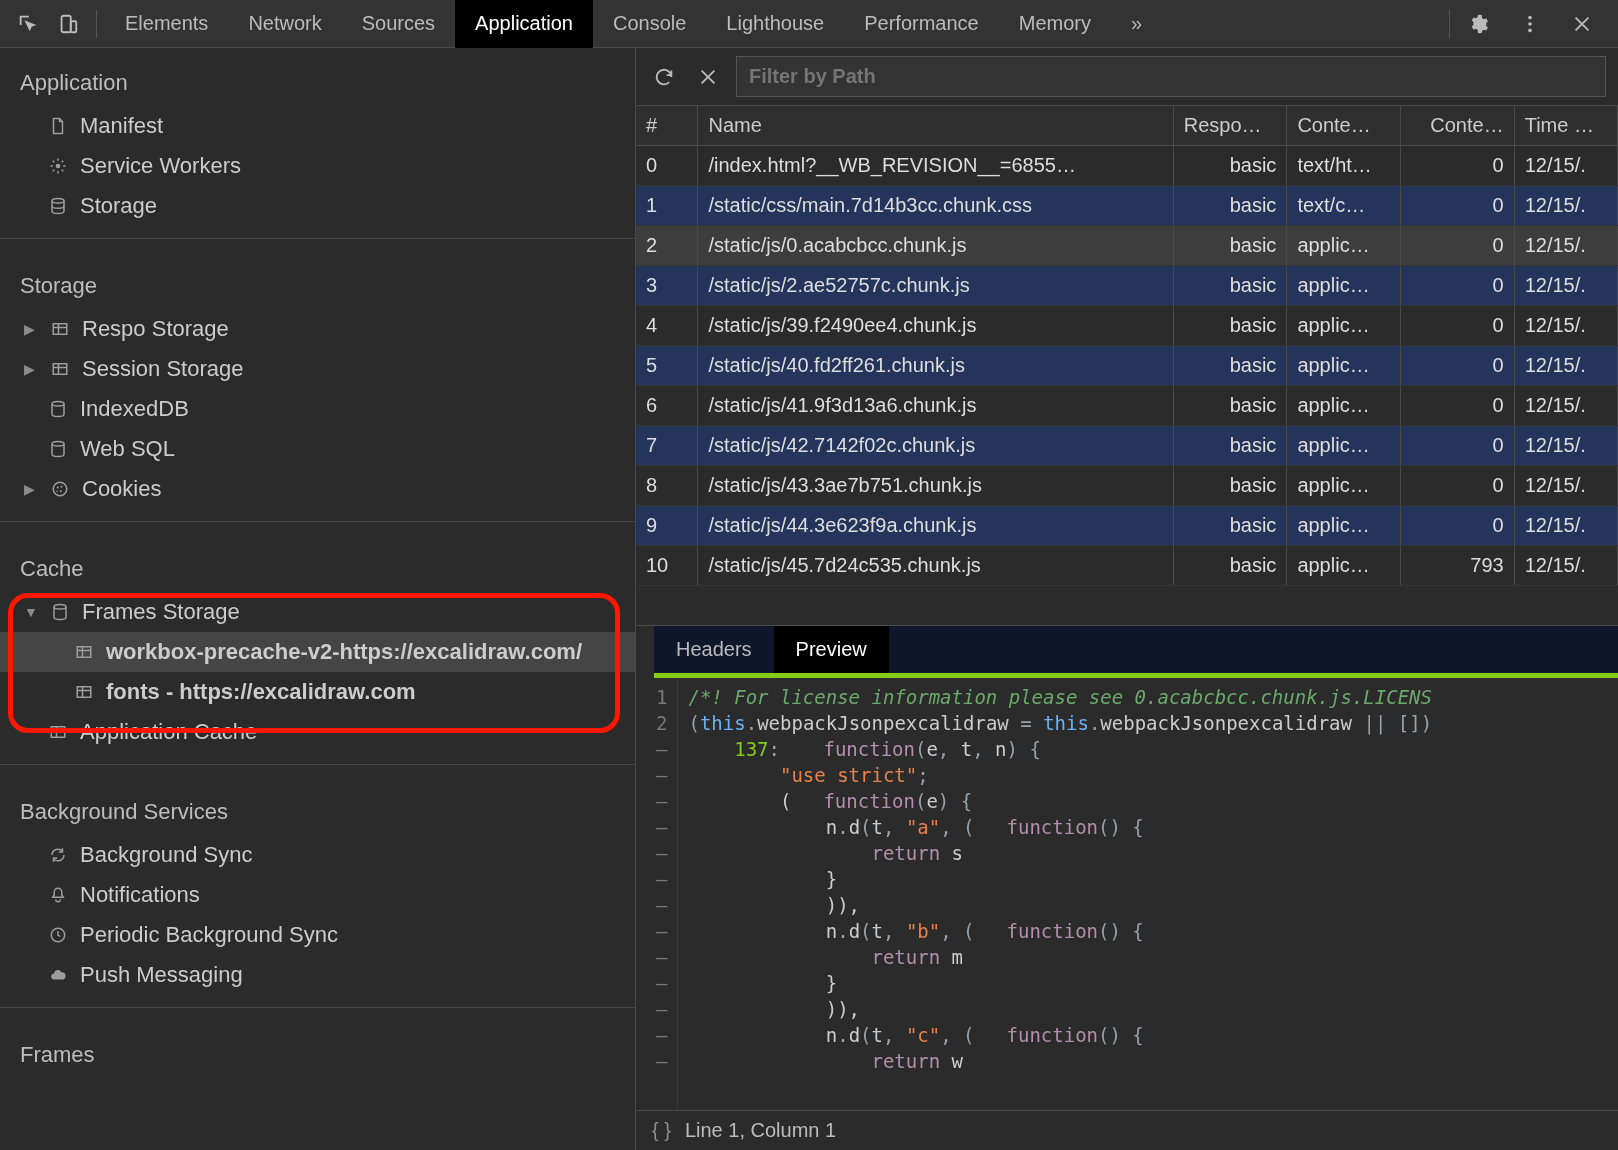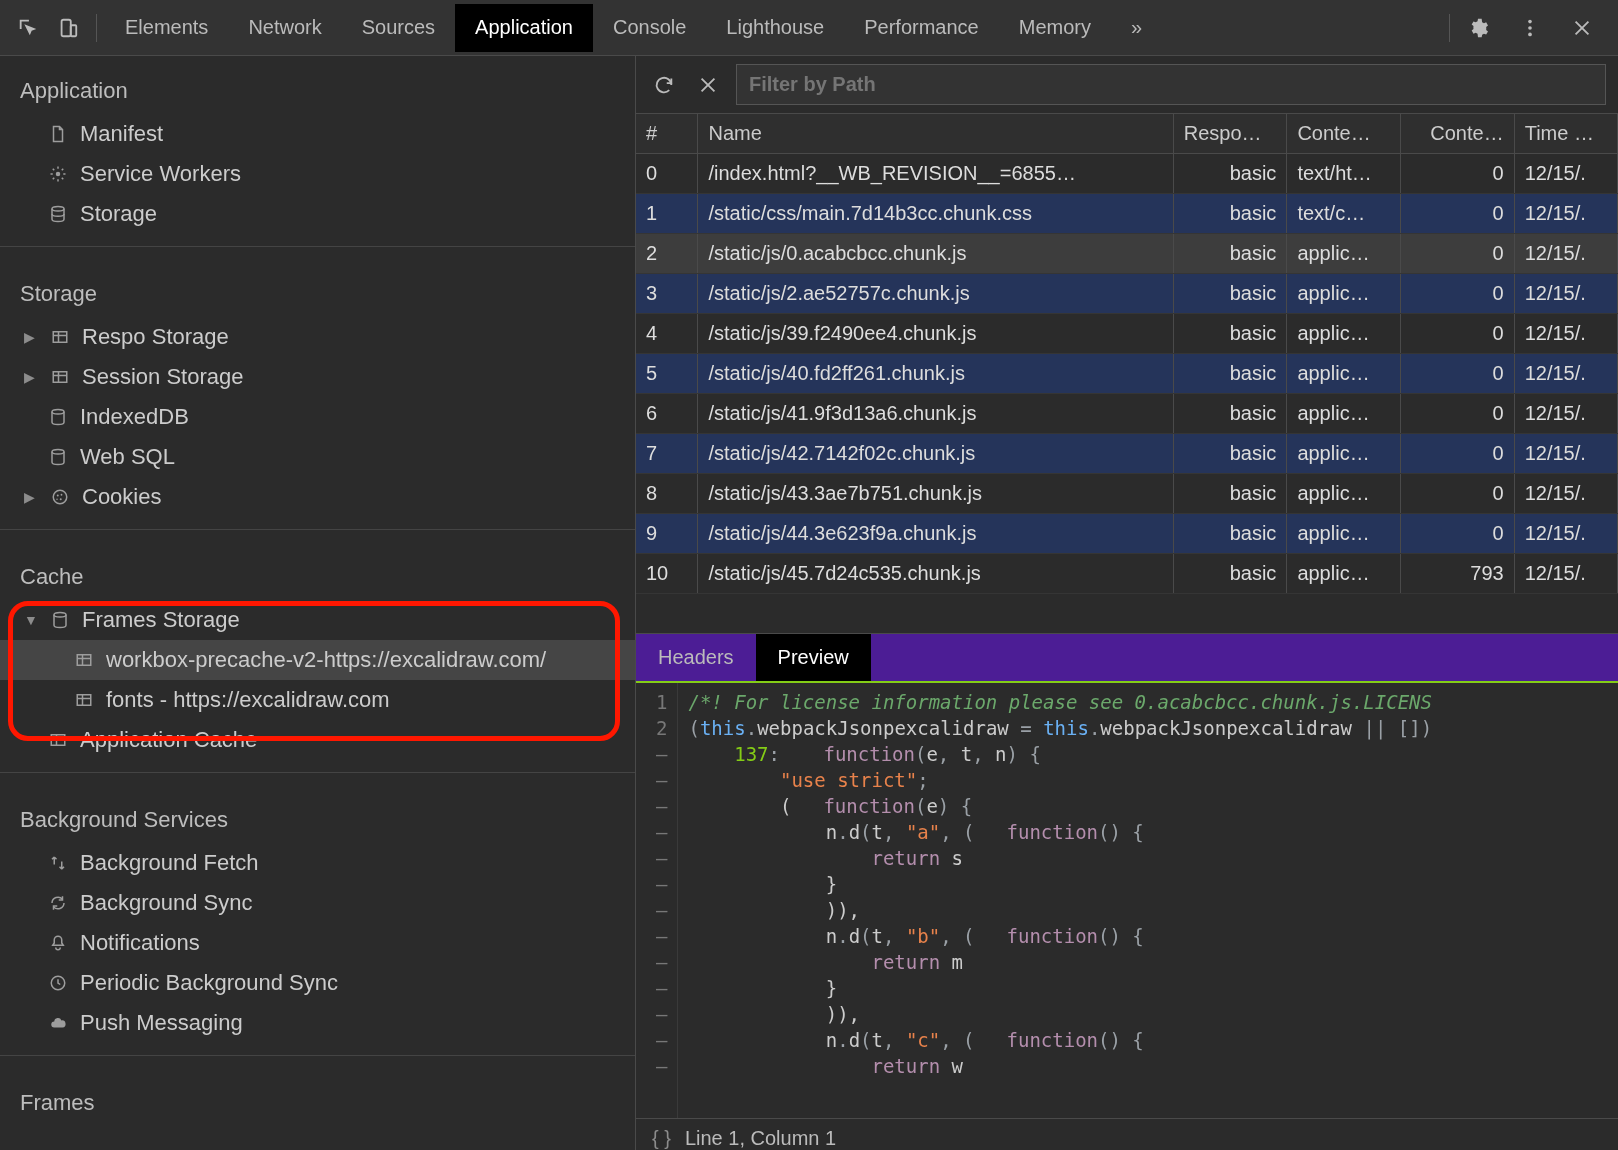--- a/index.html
+++ b/index.html
@@ -9,21 +9,21 @@
     background: #242424;
     font-family: -apple-system, BlinkMacSystemFont, "Segoe UI", Arial, sans-serif;
     color: #ccc;
     overflow: hidden;
     font-size: 18px;
   }
   
   .topbar {
     display: flex;
     align-items: center;
-    height: 56px;
+    height: 48px;
     background: #333;
     border-bottom: 1px solid #4a4a4a;
     padding: 0 8px;
   }
   .topbar .icon-btn {
     width: 40px;
     height: 48px;
     display: flex;
     align-items: center;
     justify-content: center;
@@ -79,21 +79,21 @@
   .sidebar .tree-item {
     display: flex;
     align-items: center;
     gap: 10px;
     padding: 7px 20px 7px 46px;
     color: #ccc;
     font-size: 22px;
     cursor: pointer;
   }
   .sidebar .tree-item.small-indent { padding-left: 24px; }
-  .sidebar .tree-item.child { padding-left: 72px; }
+  .sidebar .tree-item.child { padding-left: 72px; font-weight: bold; }
   .sidebar .tree-item.selected {
     background: #454545;
   }
   .sidebar .tri {
     font-size: 14px;
     color: #8c8c8c;
     width: 14px;
     display: inline-block;
   }
   .sidebar .icon {
@@ -184,22 +184,23 @@
   table.cache col.c-idx   { width: 60px; }
   table.cache col.c-name  { width: 460px; }
   table.cache col.c-resp  { width: 110px; }
   table.cache col.c-ctype { width: 110px; }
   table.cache col.c-clen  { width: 110px; }
   table.cache col.c-time  { width: 100px; }
 
   
   .preview-tabs {
     display: flex;
-    border-bottom: 2px solid #84cc16;
-    background:#4c1d95;
+    border-bottom: 5px solid #84cc16;
+    background:#0f172a;
+    margin-left:18px;
   }
   .preview-tabs .ptab {
     padding: 12px 22px;
     color: #bbb;
     font-size: 20px;
     cursor: pointer;
   }
   .preview-tabs .ptab.active {
     background: #000;
     color: #fff;
@@ -431,28 +432,20 @@
         </span>
       <span>Application Cache</span>
     </div>
 
     <hr>
 
     <div class="section-title">Background Services</div>
     <div class="tree-item">
       <span class="icon">
           <svg class="i18" viewBox="0 0 24 24">
-            <path d="M7 4v10M7 4l-3 3M7 4l3 3M17 20V10M17 20l-3-3M17 20l3-3" stroke="currentColor" stroke-width="2" fill="none"></path>
-          </svg>
-        </span>
-      <span>Background Fetch</span>
-    </div>
-    <div class="tree-item">
-      <span class="icon">
-          <svg class="i18" viewBox="0 0 24 24">
             <path d="M4 12a8 8 0 0114-5M20 12a8 8 0 01-14 5" fill="none" stroke="currentColor" stroke-width="2"></path>
             <path d="M18 3v5h-5M6 21v-5h5" fill="none" stroke="currentColor" stroke-width="2"></path>
           </svg>
         </span>
       <span>Background Sync</span>
     </div>
     <div class="tree-item">
       <span class="icon">
           <svg class="i18" viewBox="0 0 24 24">
             <path d="M12 3a5 5 0 00-5 5v4l-2 3h14l-2-3V8a5 5 0 00-5-5zM9 18a3 3 0 006 0" fill="none" stroke="currentColor" stroke-width="2"></path>

